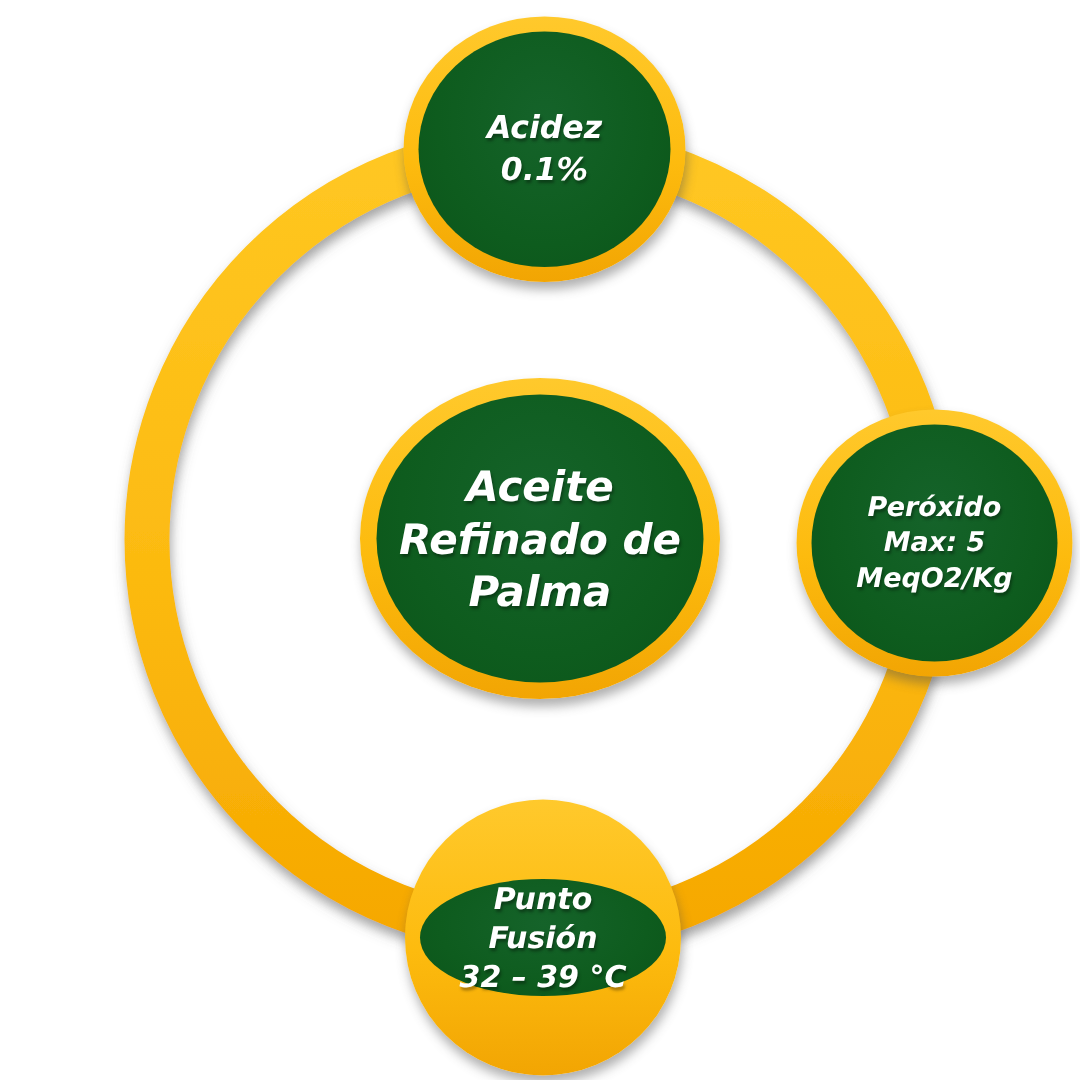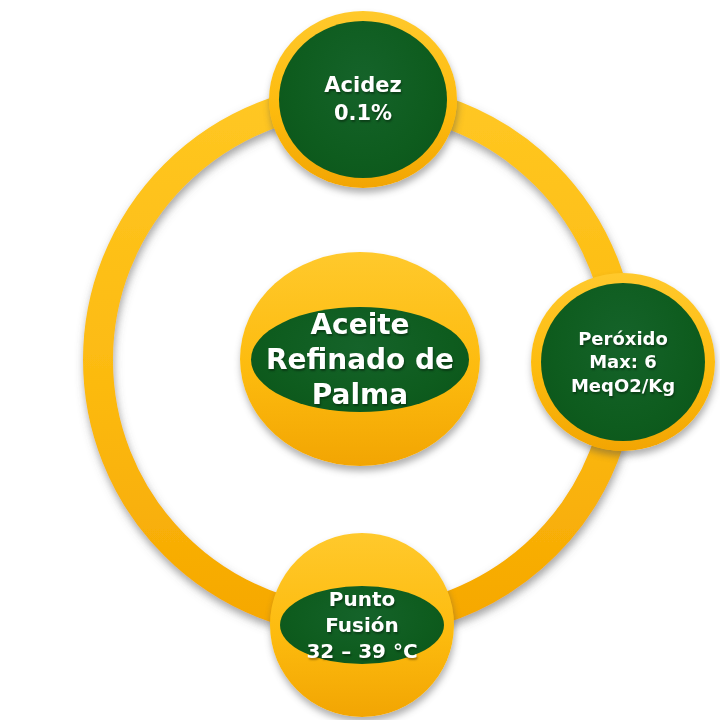--- a/index.html
+++ b/index.html
@@ -28,33 +28,34 @@
     display: flex;
   }
   .node-core {
     flex: 1;
     margin: 10px;
     border-radius: 50%;
     background: radial-gradient(ellipse at 50% 38%, #15632a 0%, #0e5c1e 60%, #0b5419 100%);
     display: flex;
     align-items: center;
     justify-content: center;
+    font-style: italic;
   }
   .node-center .node-core {
     margin: 11px;
   }
   .node-label {
     white-space: pre-line;
     text-align: center;
     color: #ffffff;
     font-weight: 700;
     text-shadow: 1px 2px 2px rgba(0, 0, 0, 0.35);
   }
   
-  .node-center { left: 240px; top: 252px; width: 240px; height: 214px; align-items: center; }
+  .node-center { left: 240px; top: 252px; width: 240px; height: 214px; }
   .node-top    { left: 269px; top: 11px;  width: 188px; height: 177px; }
   .node-right  { left: 531px; top: 273px; width: 184px; height: 178px; }
   .node-bottom { left: 270px; top: 533px; width: 184px; height: 184px; align-items: center; }
   .node-left   { left: 10px;  top: 274px; width: 178px; height: 175px; }
 
   .node-center .node-label { font-size: 28px; line-height: 1.25; }
   .node-top    .node-label { font-size: 21px; line-height: 1.3; }
   .node-right  .node-label { font-size: 18px; line-height: 1.3; }
   .node-bottom .node-label { font-size: 20px; line-height: 1.3; }
   .node-left   .node-label { font-size: 22px; line-height: 1.3; }
@@ -89,21 +90,21 @@
   <div class="node node-top">
     <div class="node-core">
       <span class="node-label">Acidez
 0.1%</span>
     </div>
   </div>
 
   <div class="node node-right">
     <div class="node-core">
       <span class="node-label">Peróxido
-Max: 6
+Max: 5
 MeqO2/Kg</span>
     </div>
   </div>
 
   <div class="node node-bottom">
     <div class="node-core">
       <span class="node-label">Punto
 Fusión
 32 – 39 °C</span>
     </div>

